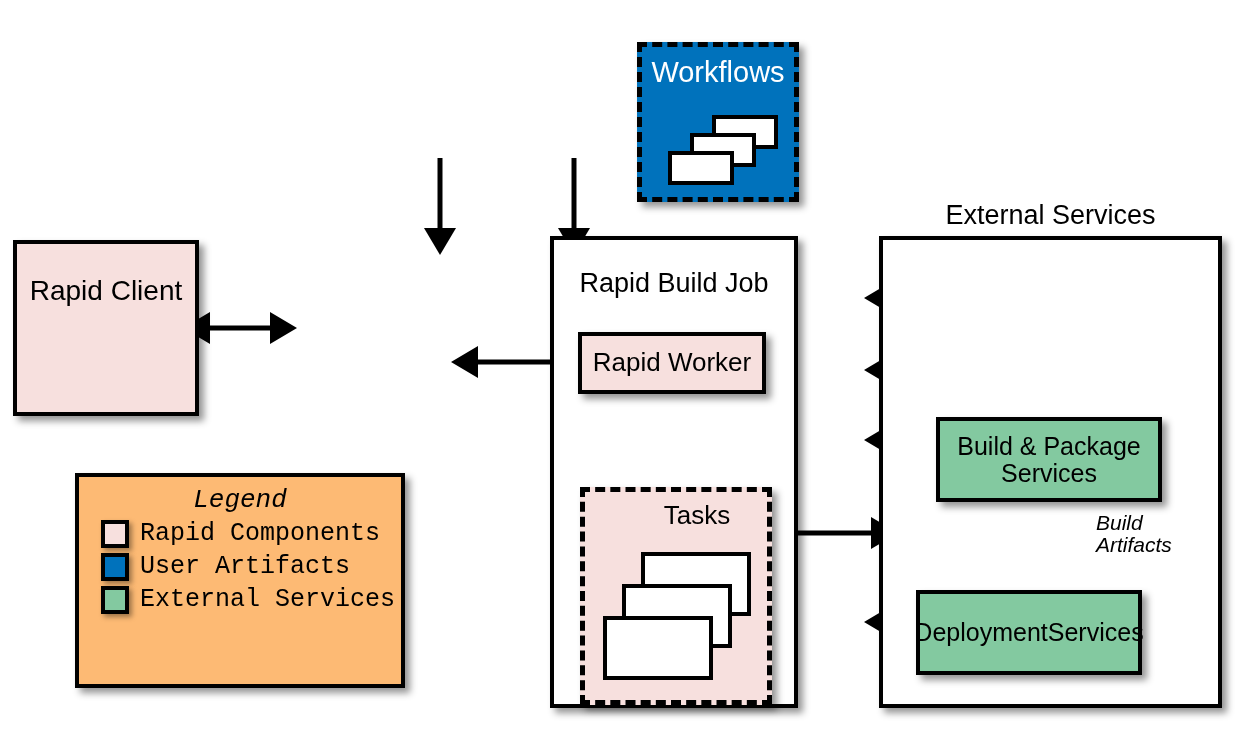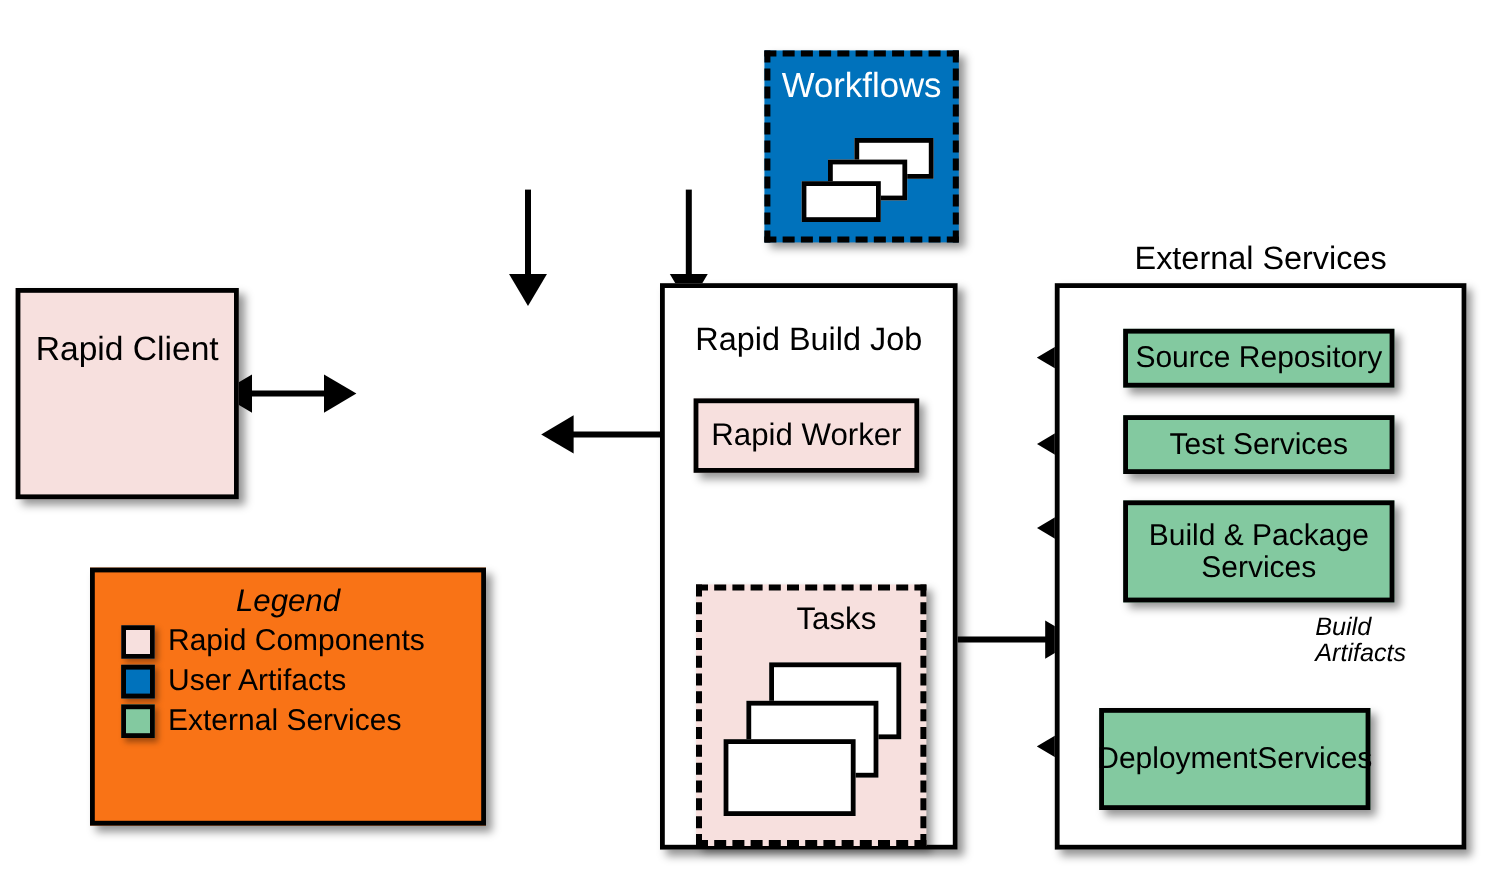--- a/index.html
+++ b/index.html
@@ -51,22 +51,23 @@
     border: 4px solid #000000;
     background: #ffffff;
     box-shadow: 5px 5px 7px rgba(0,0,0,0.42);
   }
 
   
   #legend-box {
     position: absolute;
     box-sizing: border-box;
     border: 4px solid #000000;
-    background: #f97316;
+    background: #fdba74;
     box-shadow: 5px 5px 7px rgba(0,0,0,0.42);
+    font-family: Liberation Mono, monospace;
   }
   #legend-title {
     text-align: center;
     font-style: italic;
     font-size: 26px;
     margin-top: 8px;
   }
   .legend-row {
     display: flex;
     align-items: center;
@@ -179,27 +180,21 @@
       <div class="card" style="left:38px; top:0px;  width:110px; height:64px;"></div>
       <div class="card" style="left:19px; top:32px; width:110px; height:64px;"></div>
       <div class="card" style="left:0px;  top:64px; width:110px; height:64px;"></div>
     </div>
   </div>
 
   <div class="label-top" id="ext-title" style="left:879px; top:200px; width:343px; font-size:27px;">External Services</div>
 
   <div class="panel" id="external-services" style="left:879px; top:236px; width:343px; height:472px;"></div>
 
-  <div class="node green" id="source-repository" style="left:936px; top:274px; width:226px; height:49px; font-size:25px;">
-    <span>Source Repository</span>
-  </div>
-
-  <div class="node green" id="test-services" style="left:936px; top:346px; width:226px; height:49px; font-size:25px;">
-    <span>Test Services</span>
-  </div>
+
 
   <div class="node green" id="build-package-services" style="left:936px; top:417px; width:226px; height:85px; flex-direction:column; font-size:25px;">
     <span>Build &amp; Package</span>
     <span>Services</span>
   </div>
 
   <div class="node green" id="deployment-services" style="left:916px; top:590px; width:226px; height:85px; flex-direction:row; font-size:25px;">
     <span>Deployment</span>
     <span>Services</span>
   </div>

